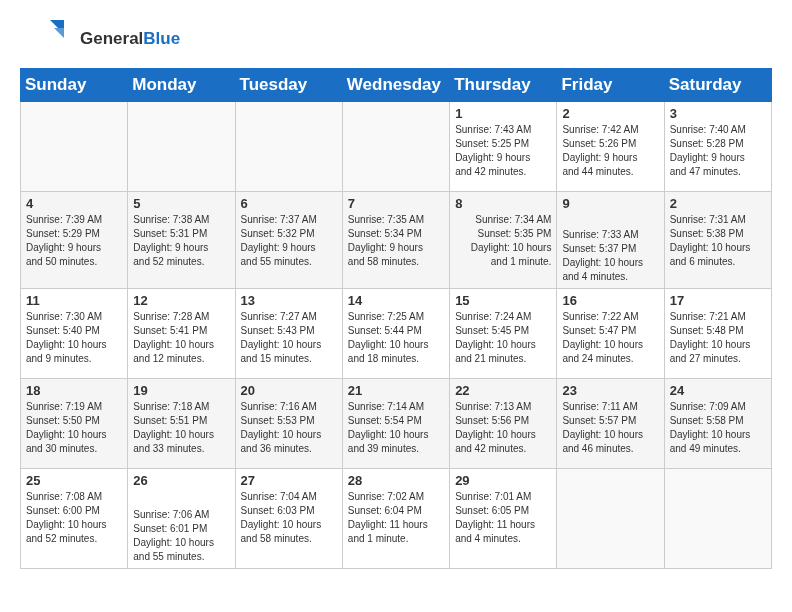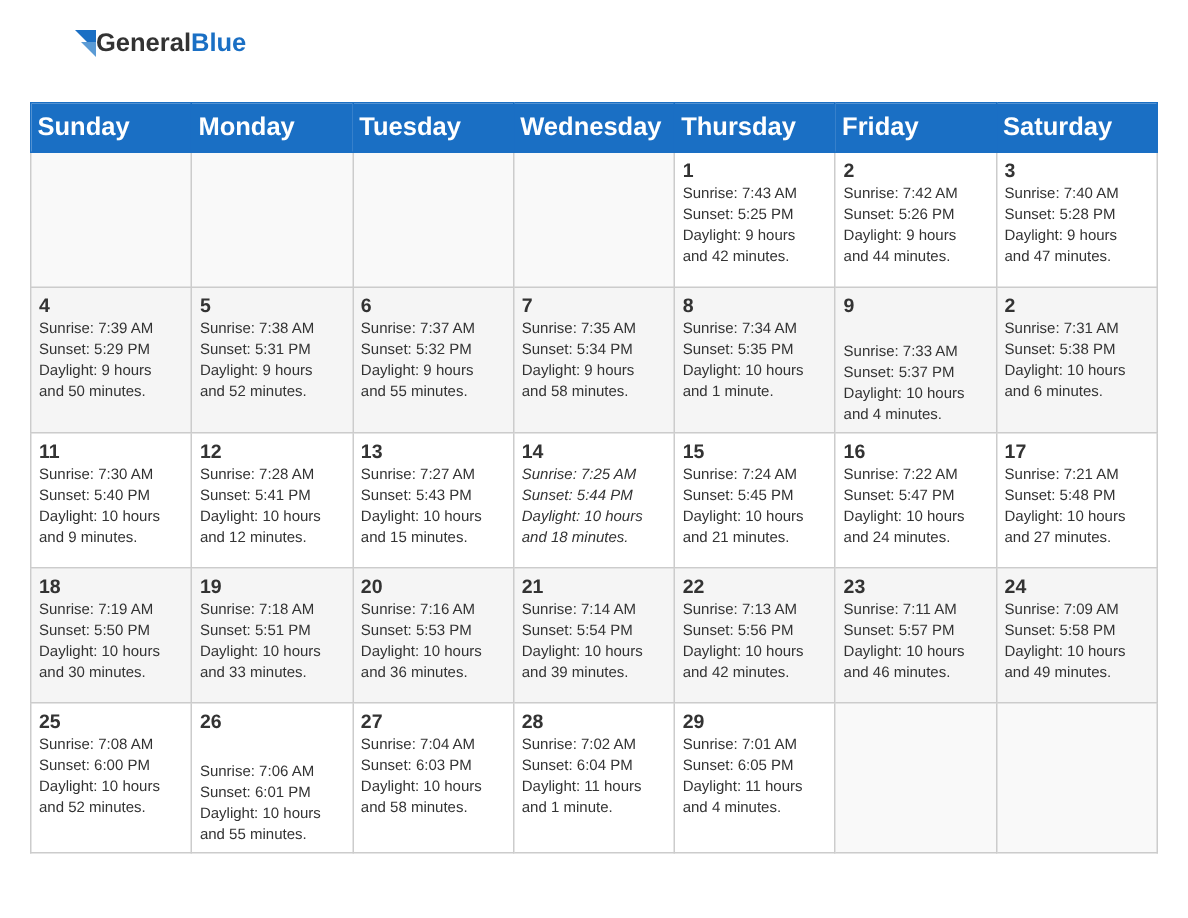--- a/index.html
+++ b/index.html
@@ -11,21 +11,22 @@
       padding: 20px;
     }
     .header-area {
       display: flex;
       justify-content: space-between;
       align-items: flex-start;
       margin-bottom: 10px;
     }
     .logo {
       display: flex;
-      gap: 0;
+      align-items: center;
+      gap: 16px;
     }
     .title-block {
       text-align: right;
     }
     .main-title {
       font-size: 32px;
       font-weight: bold;
       color: #333;
     }
     .subtitle {
@@ -158,21 +159,21 @@
         </td>
         <td>
           <span class="day-number">7</span>
           <div class="day-info" style="white-space: pre-line;">Sunrise: 7:35 AM
 Sunset: 5:34 PM
 Daylight: 9 hours
 and 58 minutes.</div>
         </td>
         <td>
           <span class="day-number">8</span>
-          <div class="day-info" style="white-space: pre-line;">Sunrise: 7:34 AM
+          <div class="day-info" style="white-space: pre-line; text-align: right;">Sunrise: 7:34 AM
 Sunset: 5:35 PM
 Daylight: 10 hours
 and 1 minute.</div>
         </td>
         <td>
           <span class="day-number">9</span>
           <div class="day-info" style="white-space: pre-line; margin-top: 17px;">Sunrise: 7:33 AM
 Sunset: 5:37 PM
 Daylight: 10 hours
 and 4 minutes.</div>
@@ -202,21 +203,21 @@
         </td>
         <td>
           <span class="day-number">13</span>
           <div class="day-info" style="white-space: pre-line;">Sunrise: 7:27 AM
 Sunset: 5:43 PM
 Daylight: 10 hours
 and 15 minutes.</div>
         </td>
         <td>
           <span class="day-number">14</span>
-          <div class="day-info" style="white-space: pre-line; font-style: italic;">Sunrise: 7:25 AM
+          <div class="day-info" style="white-space: pre-line;">Sunrise: 7:25 AM
 Sunset: 5:44 PM
 Daylight: 10 hours
 and 18 minutes.</div>
         </td>
         <td>
           <span class="day-number">15</span>
           <div class="day-info" style="white-space: pre-line;">Sunrise: 7:24 AM
 Sunset: 5:45 PM
 Daylight: 10 hours
 and 21 minutes.</div>

